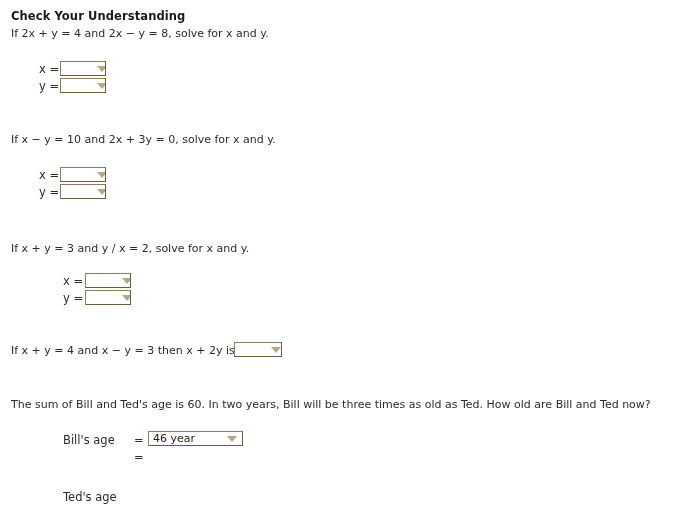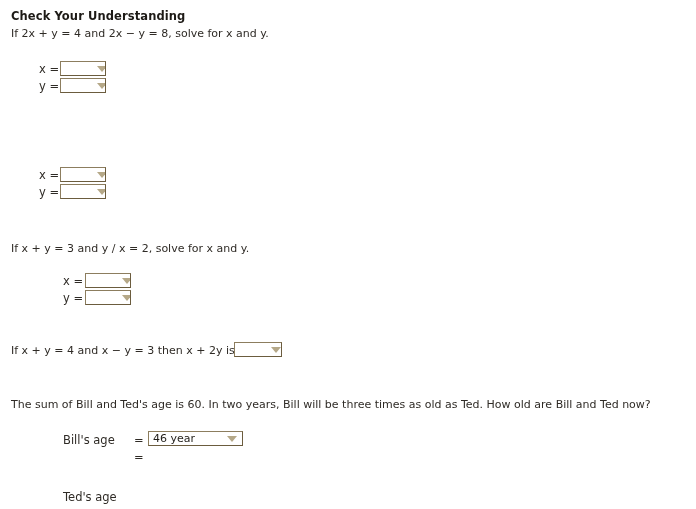--- a/index.html
+++ b/index.html
@@ -94,20 +94,21 @@
     <span class="dd-text"></span>
     <span class="arrow"></span>
   </div>
 
   <div class="eqlabel" style="left:39px; top:79px;">y =</div>
   <div class="dd" style="left:60px; top:78px; width:46px;">
     <span class="dd-text"></span>
     <span class="arrow"></span>
   </div>
 
+  <div class="prompt" style="left:11px; top:133px;">If x − y = 10 and 2x + 3y = 0, solve for x and y.</div>
 
   <div class="eqlabel" style="left:39px; top:168px;">x =</div>
   <div class="dd" style="left:60px; top:167px; width:46px;">
     <span class="dd-text"></span>
     <span class="arrow"></span>
   </div>
 
   <div class="eqlabel" style="left:39px; top:185px;">y =</div>
   <div class="dd" style="left:60px; top:184px; width:46px;">
     <span class="dd-text"></span>

